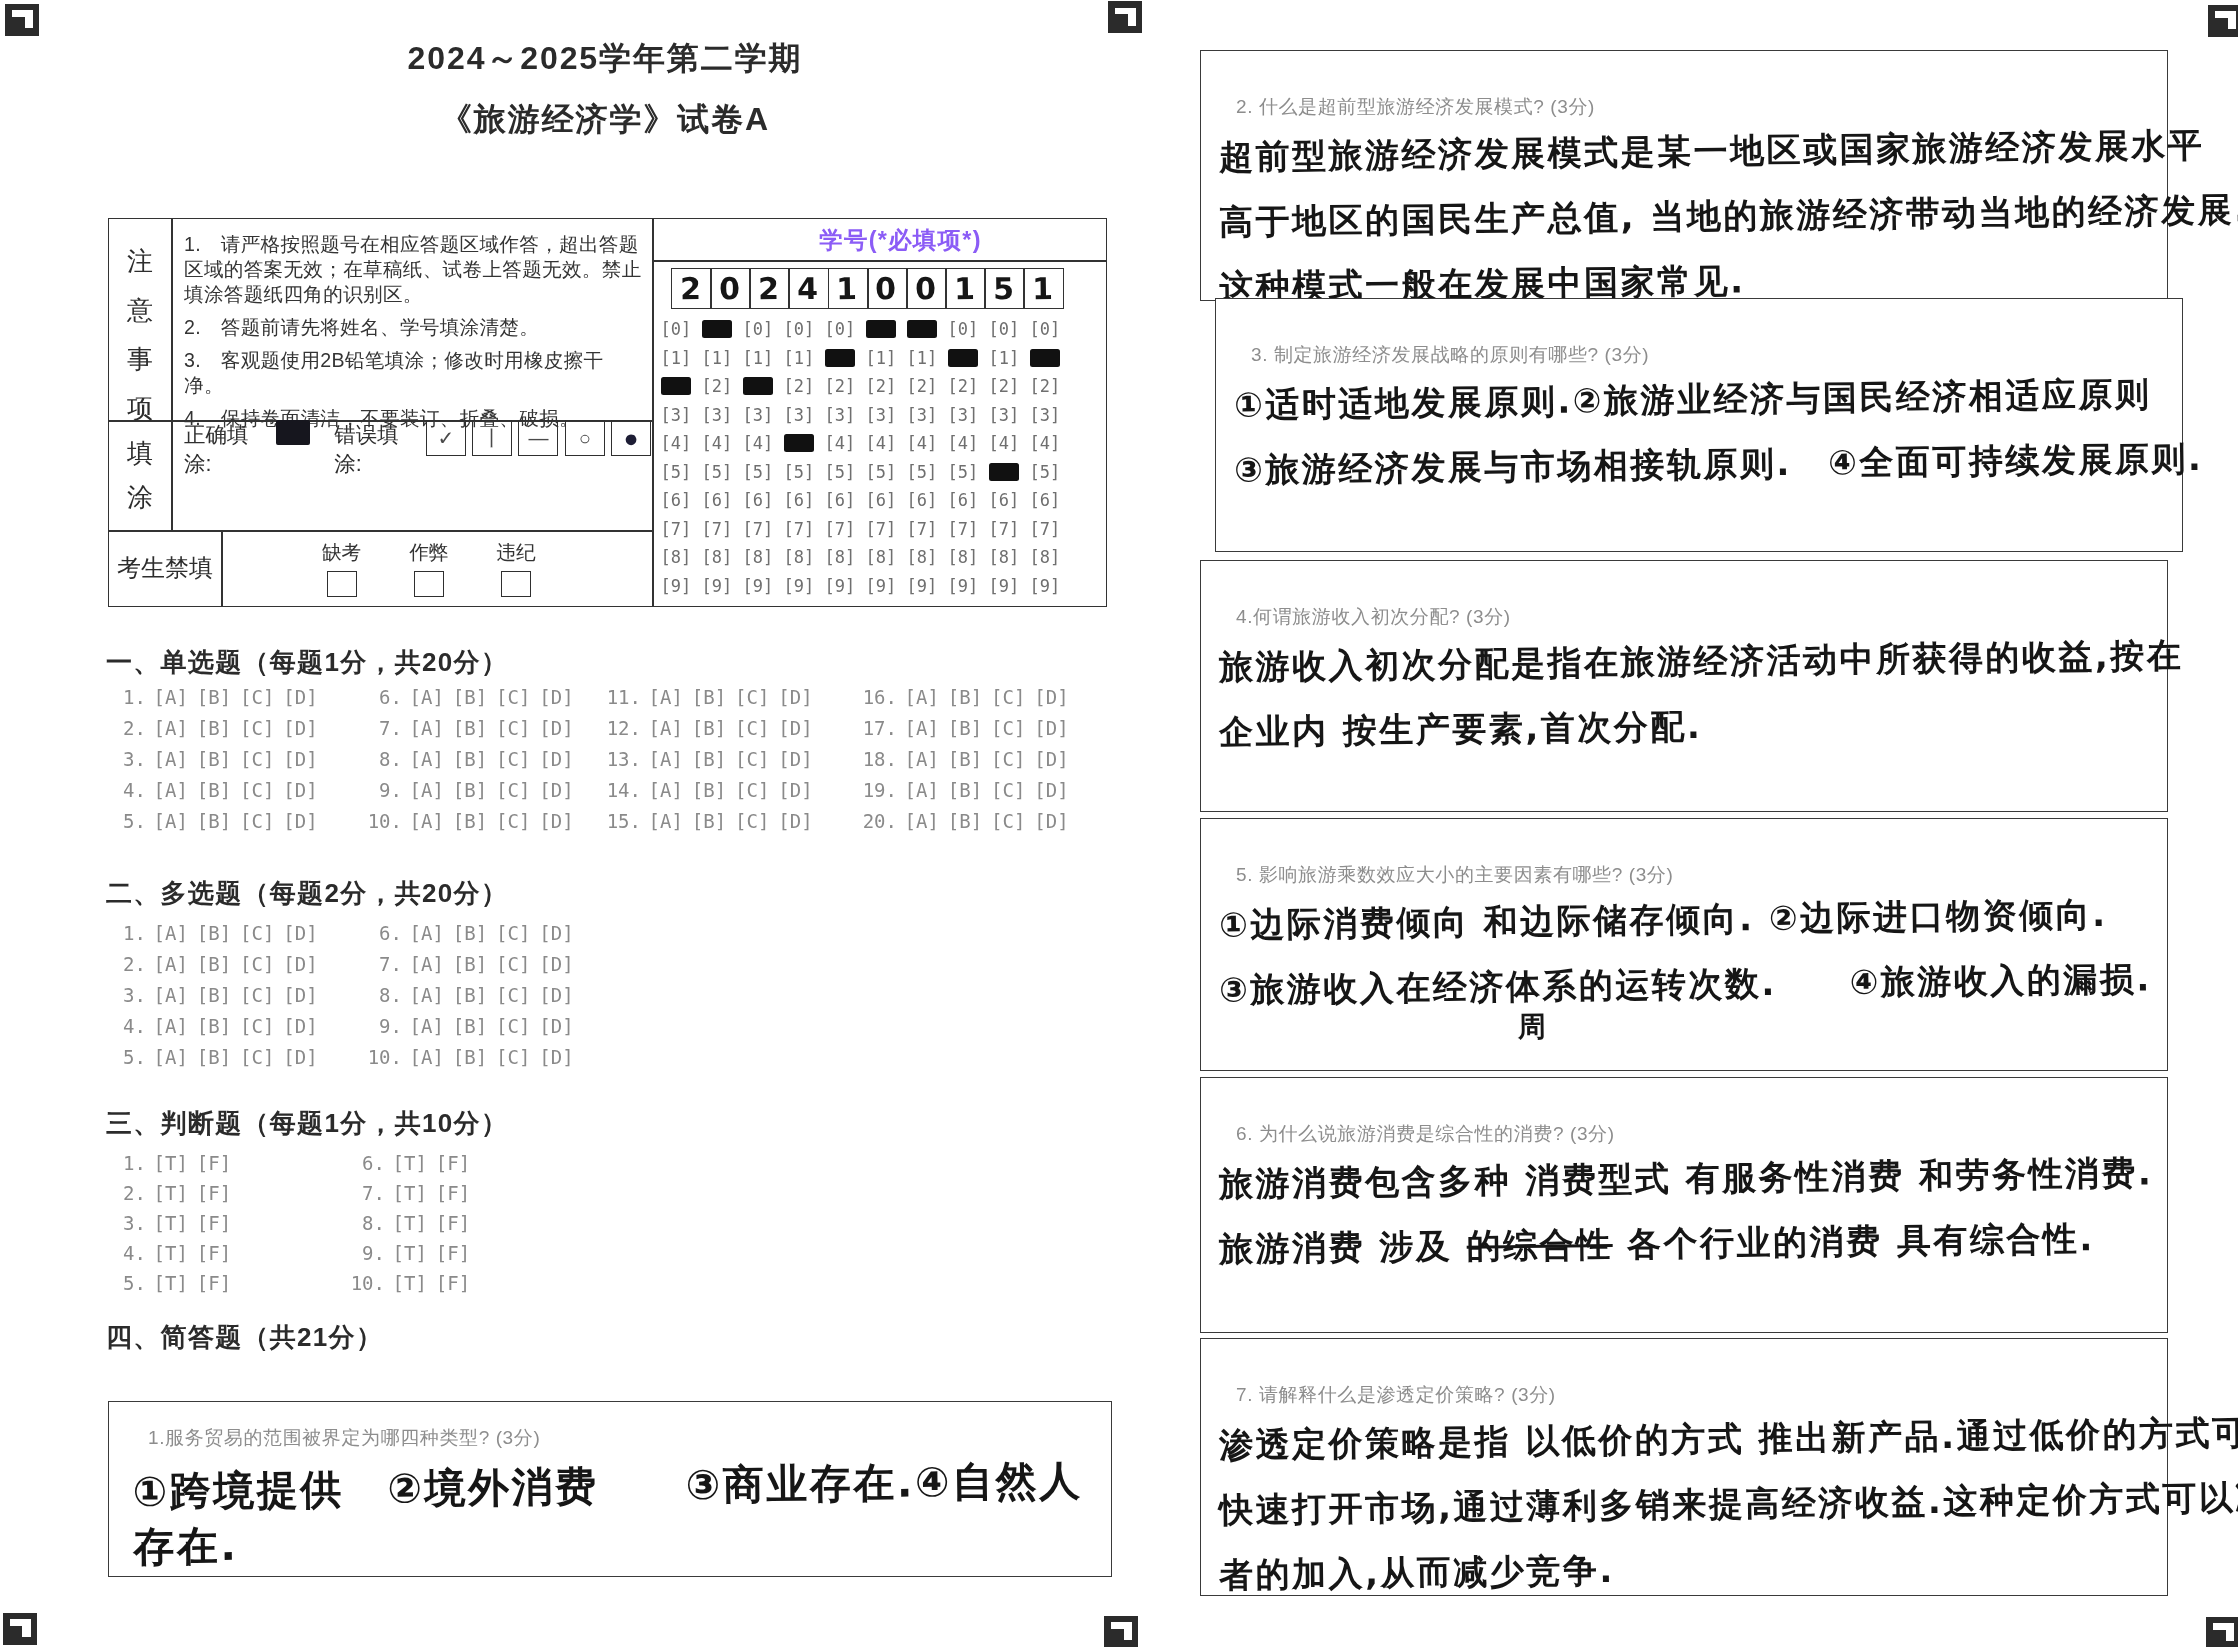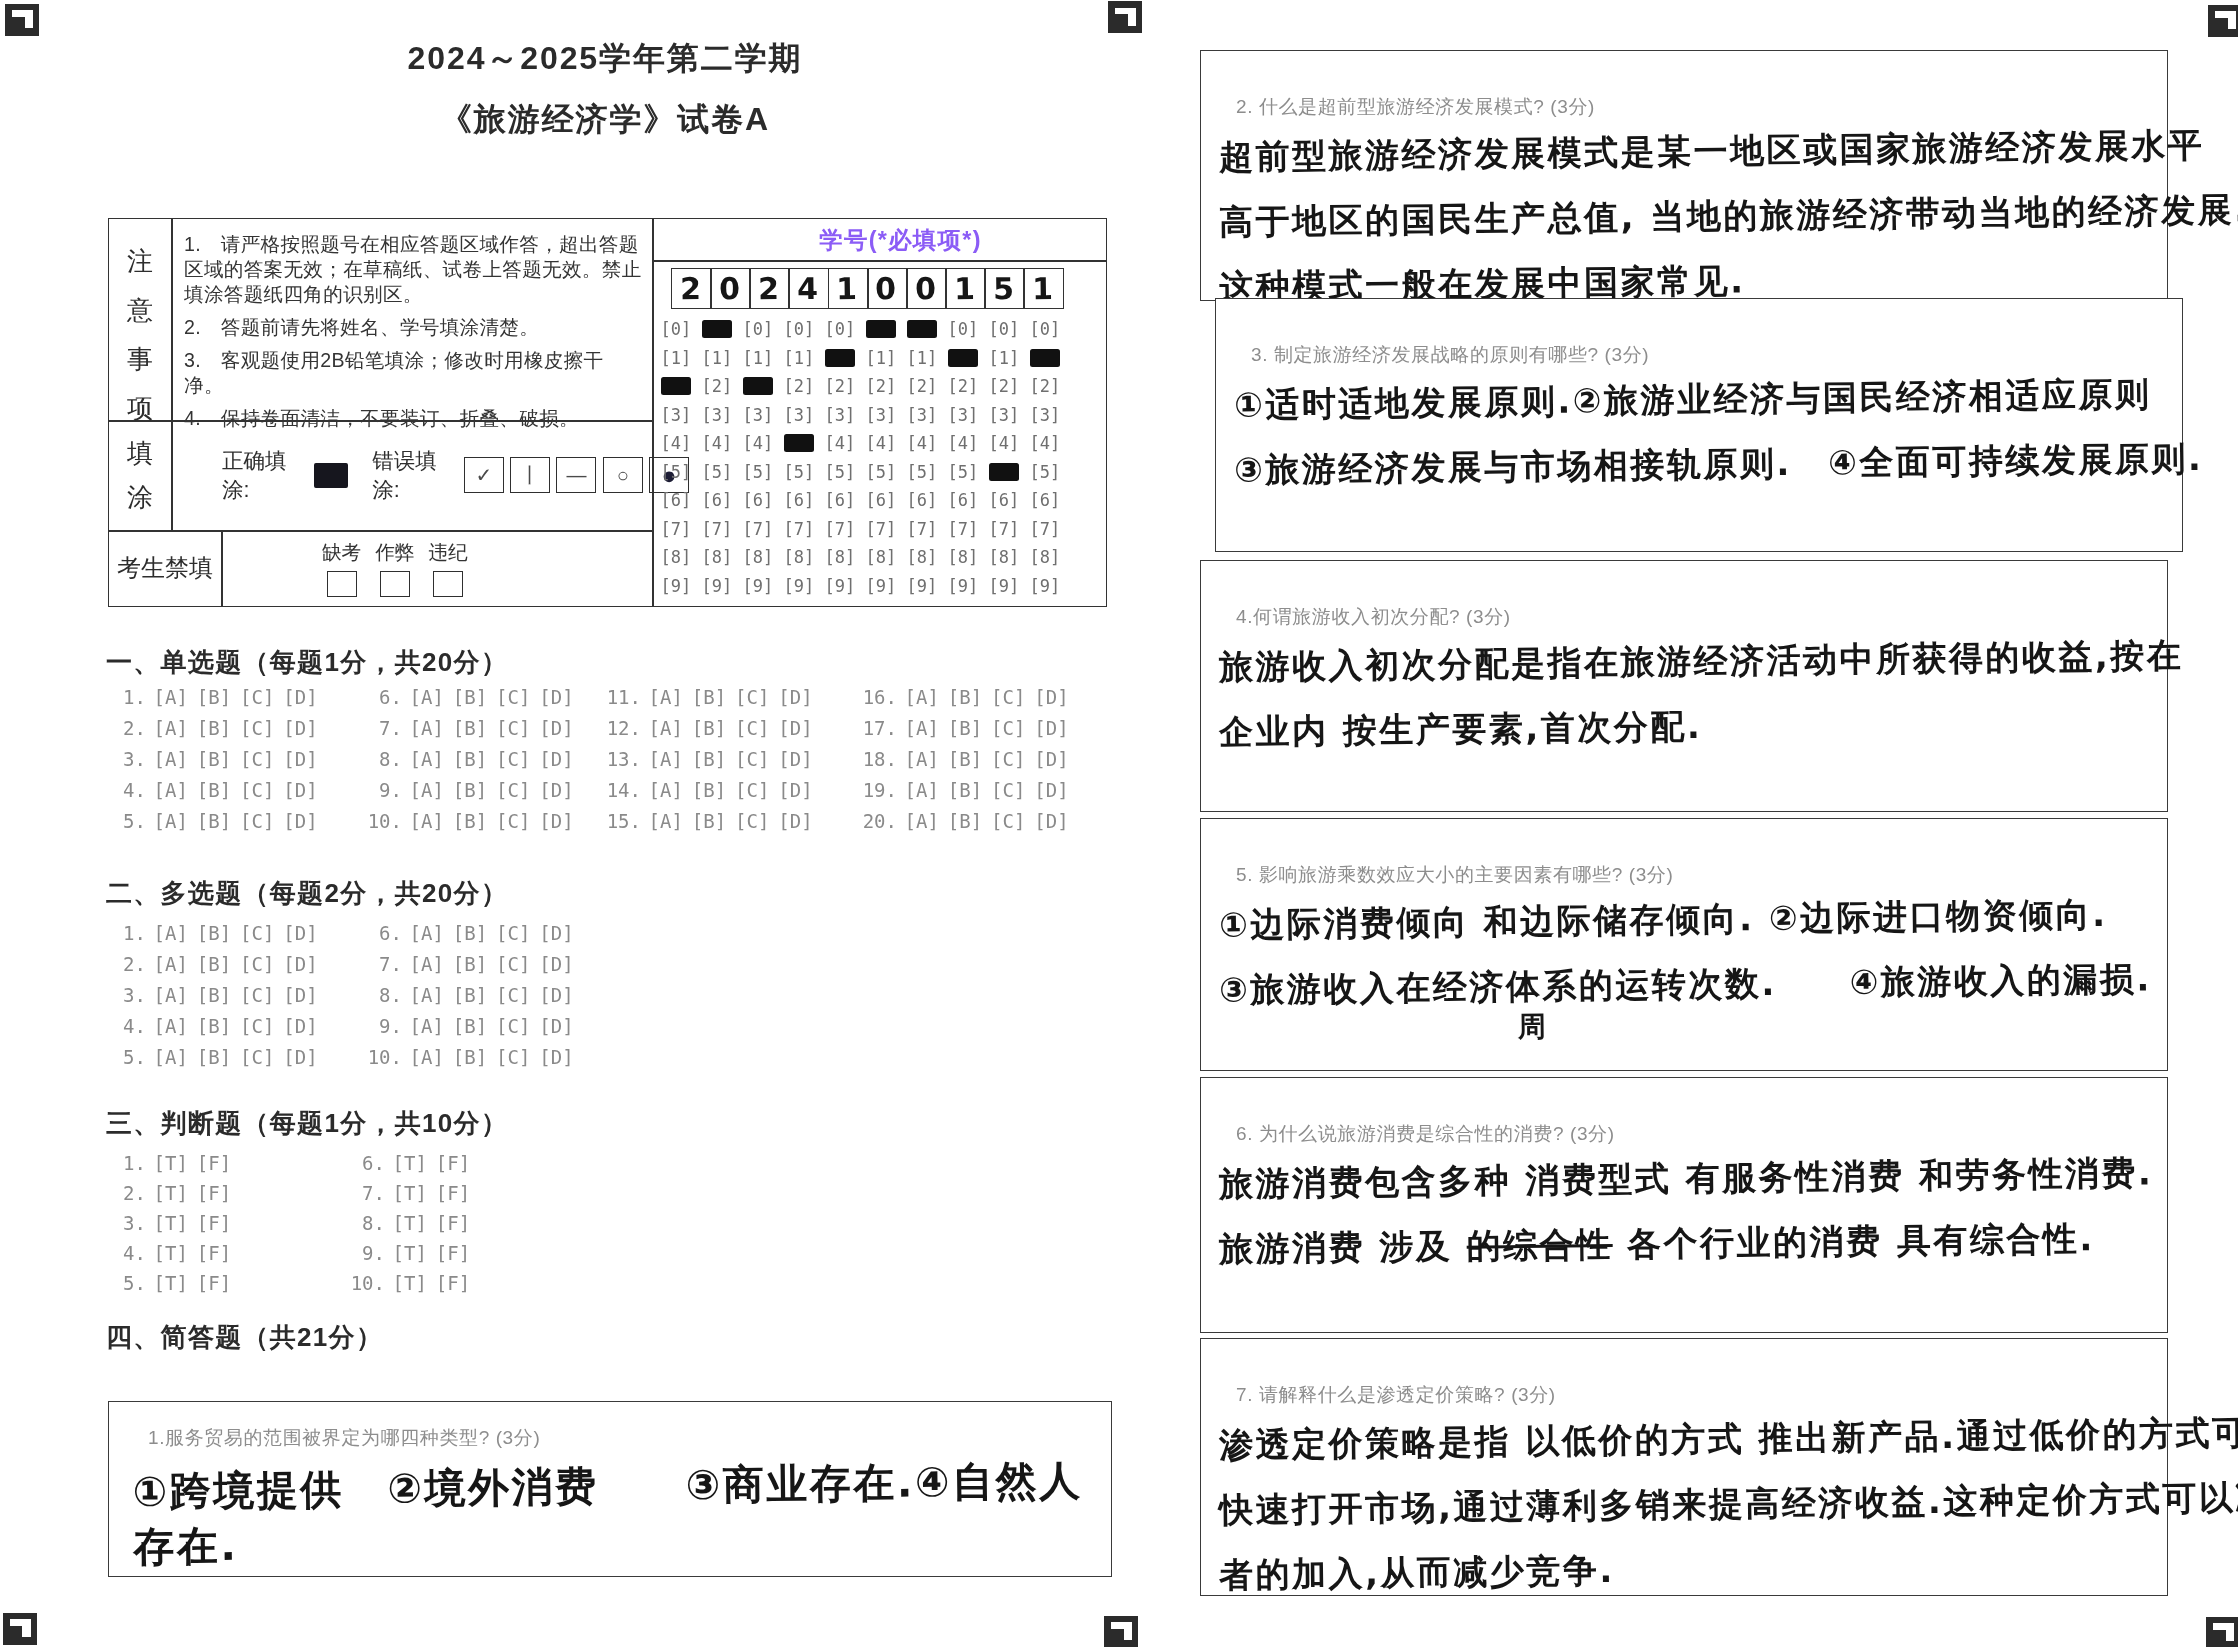--- a/index.html
+++ b/index.html
@@ -29,29 +29,29 @@
   .it-h1{left:0;top:201px;width:543px;height:1.9px;}
   .it-h2{left:0;top:311px;width:543px;height:1.9px;}
 
   .v-label{position:absolute;display:flex;flex-direction:column;align-items:center;color:#2d2d2d;}
   .notice-label{left:0;top:25px;width:62px;gap:14px;font-size:26px;}
   .fill-label{left:0;top:212px;width:62px;height:89px;gap:8.9px;font-size:26px;justify-content:center;}
 
   .notice-items{position:absolute;left:75px;top:12.7px;width:459px;}
   .notice-items p{margin:0 0 8.2px 0;font-size:19.6px;line-height:25px;color:#343434;letter-spacing:0.3px;}
 
-  .fill-content{position:absolute;left:75px;top:201px;width:467px;height:110px;display:flex;align-items:center;gap:24px;font-size:21.5px;color:#2f2f2f;margin-left:38px;}
+  .fill-content{position:absolute;left:75px;top:201px;width:467px;height:110px;display:flex;align-items:flex-start;gap:24px;font-size:21.5px;color:#2f2f2f;}
   .demo-filled{width:47px;height:25px;background:#16161e;border-radius:1.9px;}
   .wrong-marks{display:flex;gap:6.3px;}
   .demo-box{width:38px;height:34px;border:1.9px solid #2f2f2f;display:flex;align-items:center;justify-content:center;}
   .demo-glyph{font-size:20px;color:#4a4a4a;line-height:1;}
   .demo-glyph.filled-dot{font-size:25px;color:#1d1d35;}
 
   .forbid-label{position:absolute;left:0;top:311px;width:112px;height:76px;display:flex;align-items:center;justify-content:center;font-size:24px;color:#2d2d2d;}
-  .forbid-groups{position:absolute;left:112px;top:311px;width:431px;height:76px;display:flex;gap:14px;align-items:center;padding-left:101px;}
+  .forbid-groups{position:absolute;left:112px;top:311px;width:431px;height:76px;display:flex;gap:48px;align-items:center;padding-left:101px;}
   .fgroup{display:flex;flex-direction:column;align-items:center;gap:4.4px;}
   .flab{font-size:19.6px;color:#333;}
   .fbox{width:28px;height:24px;border:1.9px solid #2f2f2f;background:#fff;}
 
   
   .sid-panel{position:absolute;left:545px;top:0;width:453px;height:387px;}
   .sid-header{position:absolute;left:0;top:5px;width:100%;text-align:center;font-size:23.4px;font-weight:600;color:#8b5cf6;letter-spacing:1.3px;padding-left:20px;}
   .sid-hline{left:0;top:41px;width:453px;height:1.9px;}
   .sid-digits{position:absolute;left:19px;top:49px;display:flex;}
   .sid-box{width:39px;height:39px;border:1.9px solid #333;margin-left:-1.9px;display:flex;align-items:center;justify-content:center;}

